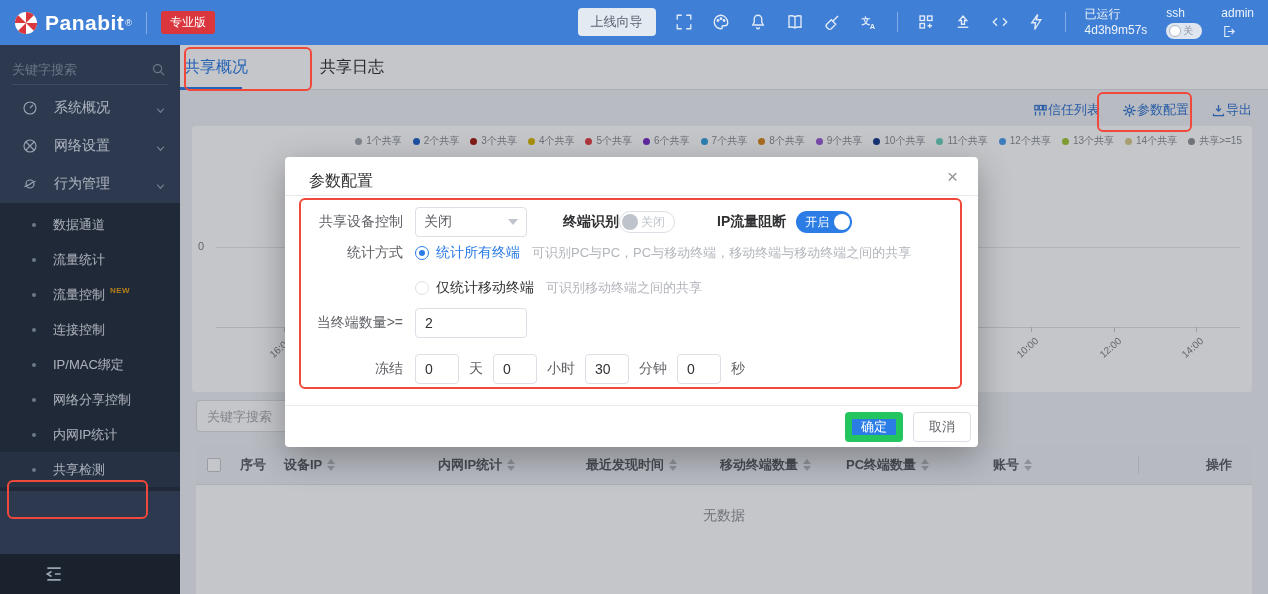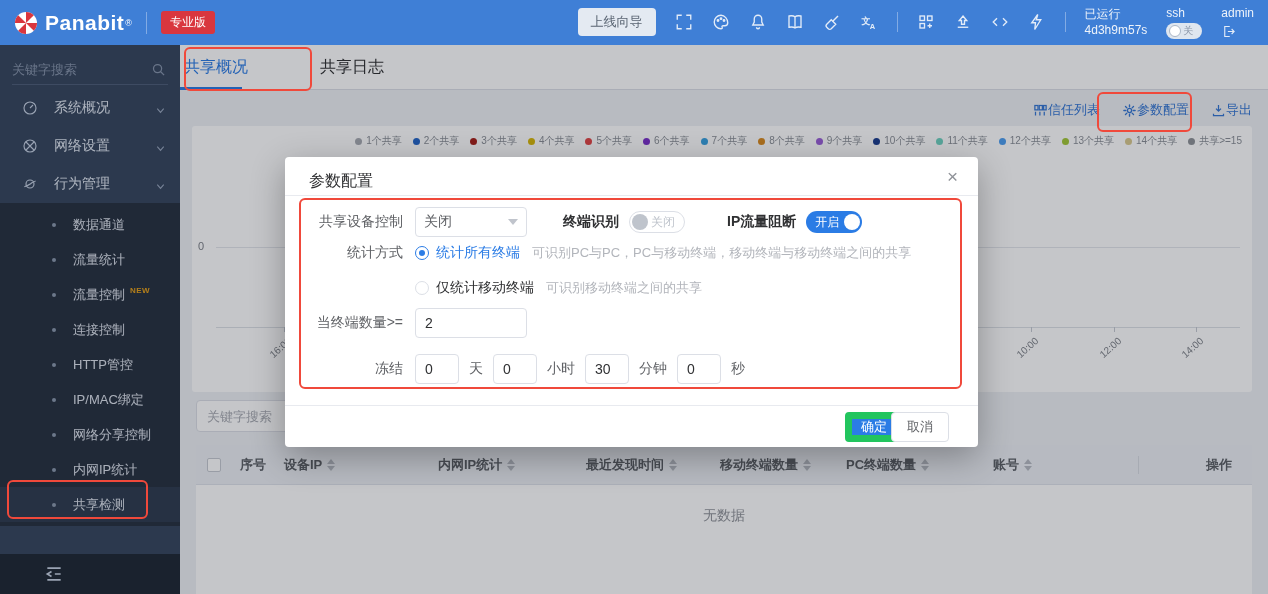--- a/index.html
+++ b/index.html
@@ -30,21 +30,21 @@
   .sidebar { position:absolute; left:0; top:45px; width:180px; bottom:0; background:#36465e; z-index:10; }
   .side-search { position:relative; margin:10px 12px 4px 12px; border-bottom:1px solid #4e5e78; height:30px; display:flex; align-items:center; }
   .side-search input { background:transparent; border:none; outline:none; color:#cfd8e6; font-size:13px; width:130px; }
   .side-search input::placeholder { color:#8795ab; }
   .side-search .sicon { position:absolute; right:2px; width:15px; height:15px; color:#8795ab; }
   .sgroup { height:38px; display:flex; align-items:center; padding:0 14px 0 22px; color:#dfe6f0; cursor:pointer; }
   .sgroup .gicon { width:16px; height:16px; color:#c6d1e2; margin-right:16px; }
   .sgroup .glabel { font-size:14px; flex:1; }
   .sgroup .chev { width:11px; height:11px; color:#9aa8bd; }
   .submenu { background:#273140; padding:4px 0; }
-  .sitem { height:35px; display:flex; align-items:center; padding-left:52px; color:#dde3ec; font-size:13px; cursor:pointer; }
+  .sitem { height:35px; display:flex; align-items:center; padding-left:32px; color:#dde3ec; font-size:13px; cursor:pointer; }
   .sitem .dot { width:4px; height:4px; border-radius:50%; background:#8b99ad; margin-right:17px; }
   .sitem.sel { background:#2f3c50; }
   .new-badge { color:#e8a21a; font-size:8px; font-weight:bold; margin-left:5px; margin-top:-8px; letter-spacing:.5px; }
   .side-bottom { position:absolute; left:0; bottom:0; width:100%; height:40px; background:#1f2834; display:flex; align-items:center; padding-left:44px; }
   .side-bottom .cicon { width:20px; height:20px; color:#c7d2e2; cursor:pointer; }
 
   
   .main { position:absolute; left:180px; top:45px; right:0; bottom:0; background:#eef1f5; }
   .tabbar { position:absolute; left:0; top:0; right:0; height:45px; background:#fff; border-bottom:1px solid #dcdfe6; }
   .tab { position:absolute; top:0; height:45px; display:flex; align-items:center; font-size:16px; cursor:pointer; }
@@ -105,21 +105,21 @@
   .radio.on::after { content:""; position:absolute; left:3px; top:3px; width:6px; height:6px; border-radius:50%; background:#2b7ce5; }
   .radio-label-on { color:#2b7ce5; font-size:14px; }
   .radio-label { color:#303133; font-size:14px; }
   .help { color:#b2b5bb; font-size:13px; margin-left:12px; }
   .minput { width:112px; height:30px; border:1px solid #dcdfe6; border-radius:4px; padding:0 9px; font-size:14px; color:#303133; outline:none; }
   .minput.small { width:44px; }
   .unit { color:#606266; font-size:14px; margin:0 10px; }
   .mfooter-hr { position:absolute; left:0; top:248px; width:100%; height:1px; background:#e8eaef; }
   .btn { position:absolute; top:255px; height:30px; width:58px; border-radius:4px; font-size:13px; cursor:pointer; display:flex; align-items:center; justify-content:center; }
   .btn-confirm { left:560px; background:#2b7ce5; color:#fff; border:7px solid #22c55e; }
-  .btn-cancel { left:606px; background:#fff; color:#606266; border:1px solid #dcdfe6; }
+  .btn-cancel { left:628px; background:#fff; color:#606266; border:1px solid #dcdfe6; }
 
   
   .anno { position:absolute; border:2px solid #f0493b; border-radius:6px; z-index:120; pointer-events:none; }
   .anno-tab { left:184px; top:47px; width:128px; height:44px; }
   .anno-param { left:1097px; top:92px; width:95px; height:40px; }
   .anno-side { left:7px; top:480px; width:141px; height:39px; }
   .anno-form { left:299px; top:198px; width:663px; height:191px; }
 </style>
 </head>
 <body>
@@ -291,24 +291,20 @@
           <span class="dot"></span>
           <span>流量控制</span>
           <span class="new-badge">NEW</span>
         </div>
       <div class="sitem">
           <span class="dot"></span>
           <span>连接控制</span>
         </div>
       <div class="sitem">
           <span class="dot"></span>
-          <span>HTTP管控</span>
-        </div>
-      <div class="sitem">
-          <span class="dot"></span>
           <span>IP/MAC绑定</span>
         </div>
       <div class="sitem">
           <span class="dot"></span>
           <span>网络分享控制</span>
         </div>
       <div class="sitem">
           <span class="dot"></span>
           <span>内网IP统计</span>
         </div>
@@ -505,21 +501,21 @@
     <div class="modal-title">参数配置</div>
     <div class="modal-close">×</div>
     <div class="modal-hr"></div>
 
     <div class="mrow" style="top:49px;height:32px">
       <span class="flabel">共享设备控制</span>
       <div class="mselect">
         <span>关闭</span>
         <span class="caret"></span>
       </div>
-      <span class="flabel bold" style="margin-left:36px;margin-right:10px">终端识别</span>
+      <span class="flabel bold" style="margin-left:36px;margin-right:0">终端识别</span>
       <span class="toggle-off">
         <span class="knob"></span>
         <span class="tx">关闭</span>
       </span>
       <span class="flabel bold" style="margin-left:42px;margin-right:10px">IP流量阻断</span>
       <span class="toggle-on">
         <span class="tx">开启</span>
         <span class="knob"></span>
       </span>
     </div>

